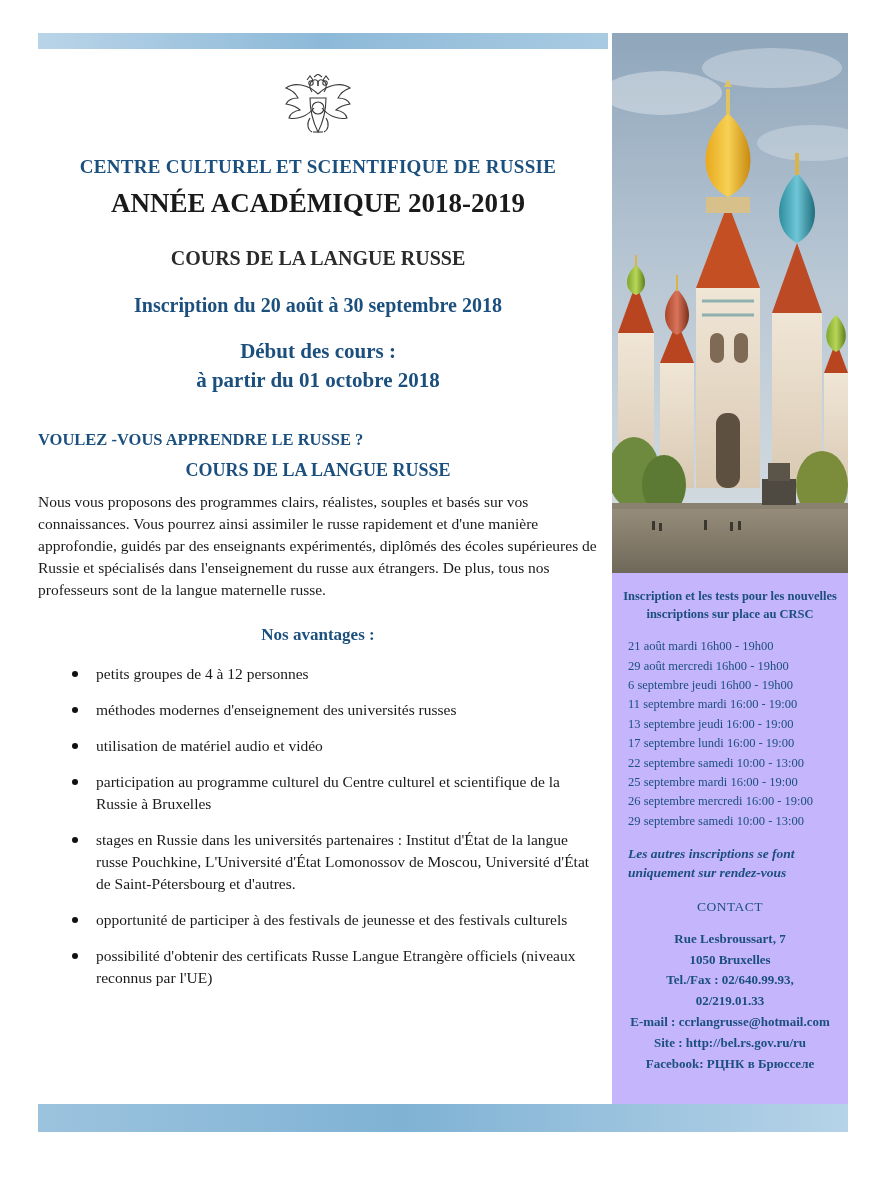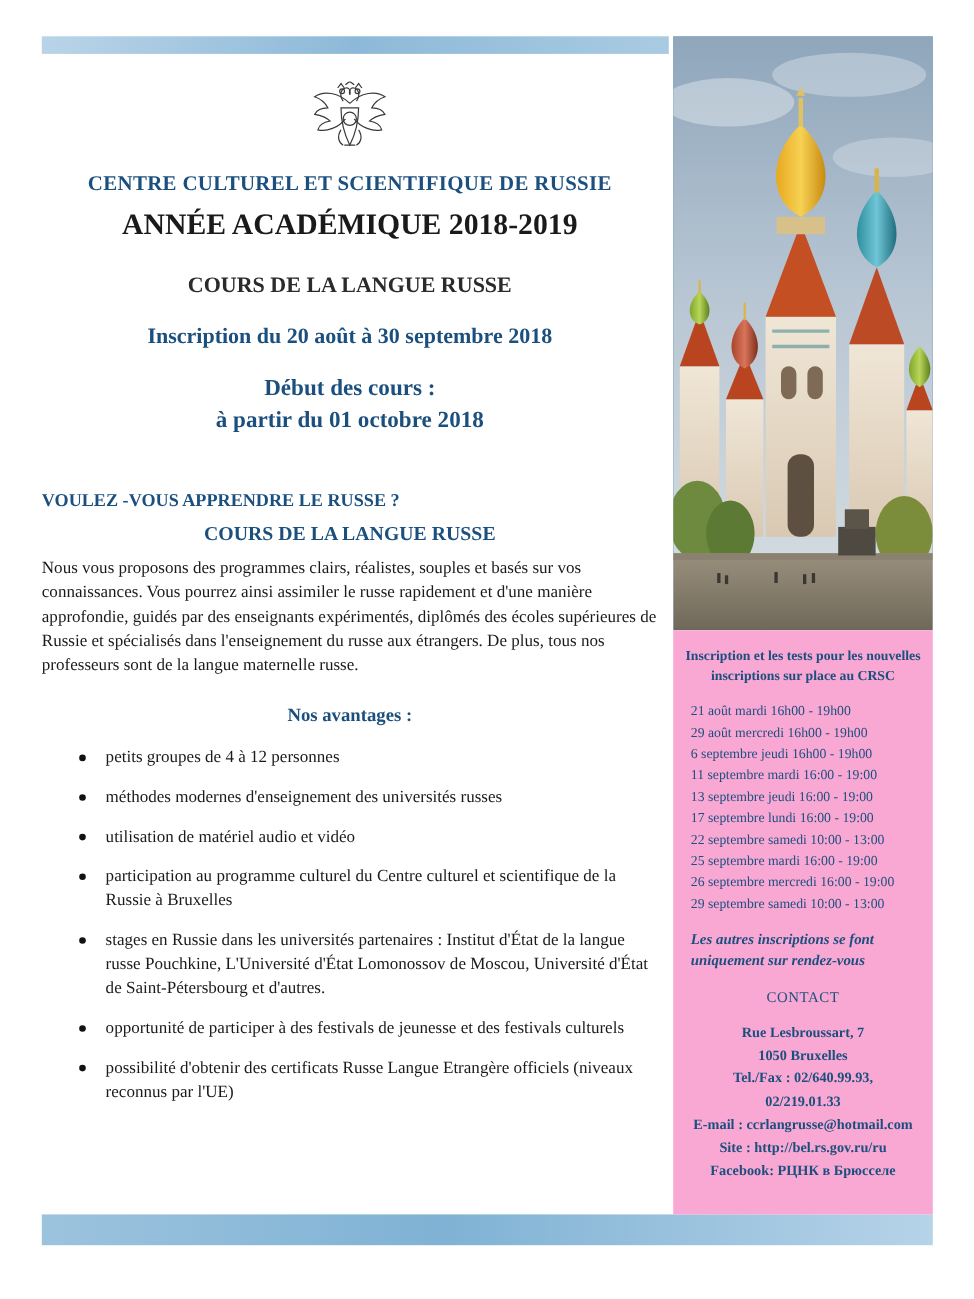--- a/index.html
+++ b/index.html
@@ -38,21 +38,21 @@
     overflow: hidden;
     background: #6d94b4;
   }
   .photo svg { display: block; }
 
   
   .side-panel {
     position: absolute;
     left: 612px; top: 573px;
     width: 236px; height: 531px;
-    background: #f9a8d4;
+    background: #c4b5fd;
     padding: 14px 10px 10px 10px;
     text-align: center;
     color: #1b4f7e;
   }
   .side-title {
     font-size: 12.5px;
     font-weight: bold;
     color: #1b4f7e;
     line-height: 1.45;
     margin-bottom: 14px;
@@ -132,21 +132,21 @@
     font-size: 20px;
     font-weight: bold;
     margin-bottom: 20px;
   }
   .h-start {
     text-align: center;
     color: #1b4f7e;
     font-size: 21px;
     font-weight: bold;
     line-height: 1.4;
-    margin-bottom: 48px;
+    margin-bottom: 34px;
   }
   .h-q {
     text-align: left;
     color: #1b4f7e;
     font-size: 16.5px;
     font-weight: bold;
     margin-bottom: 10px;
   }
   .para {
     color: #1a1a1a;

